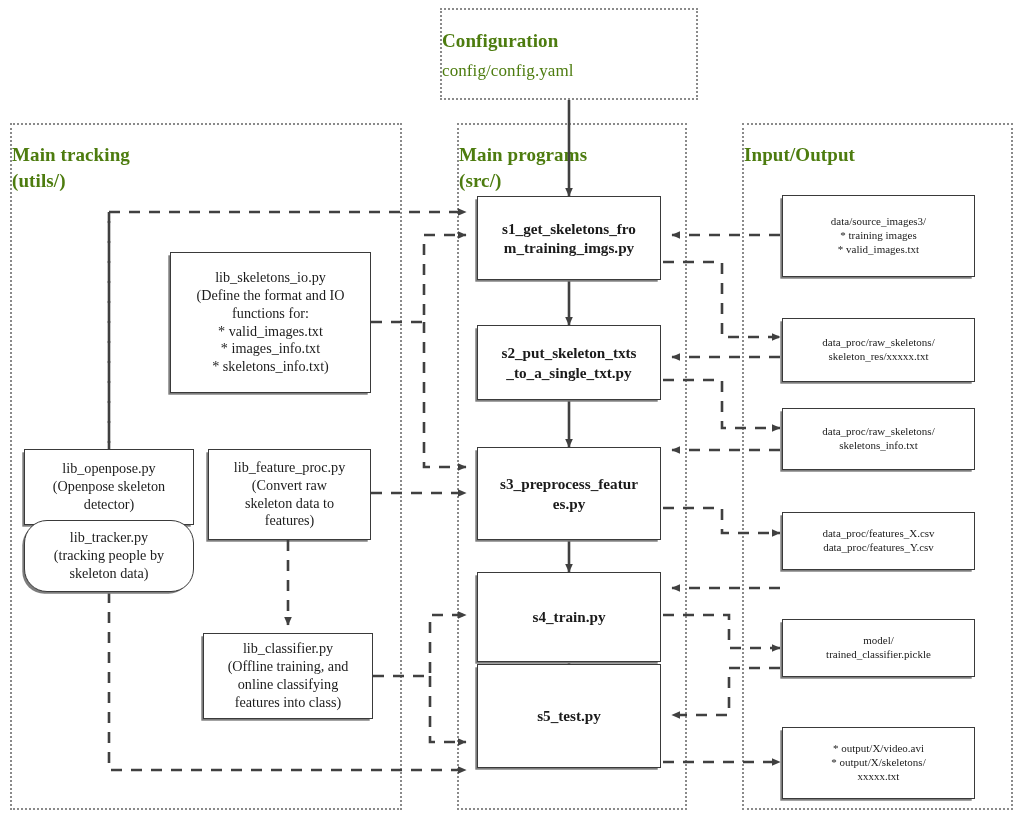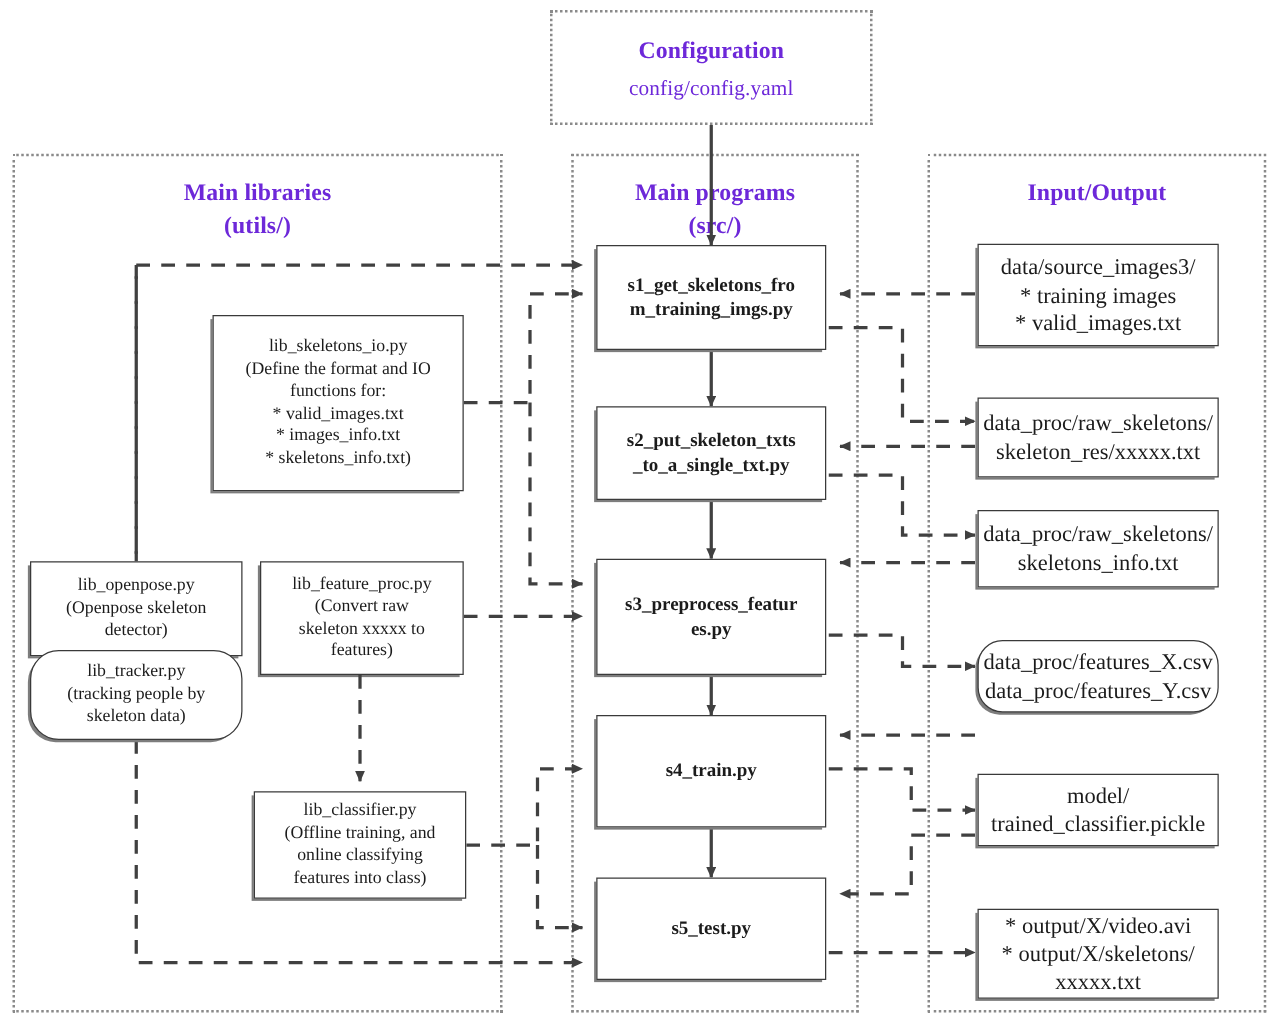--- a/index.html
+++ b/index.html
@@ -19,39 +19,39 @@
   
   .group {
     position: absolute;
     border: 2px dotted #8a8a8a;
     box-sizing: border-box;
     background: transparent;
   }
   .group-title {
     position: absolute;
     width: 100%;
-    text-align: center;
+    text-align: left;
     font-weight: bold;
     font-size: 19px;
-    color: #6d28d9;
+    color: #4d7c0f;
     line-height: 1.34;
     letter-spacing: 0.1px;
   }
   
   .box {
     position: absolute;
     box-sizing: border-box;
     border: 1.6px solid #3a3a3a;
     background: #ffffff;
     display: flex;
     align-items: center;
     justify-content: center;
     text-align: center;
     color: #1b1b1b;
-    font-size: 18px;
+    font-size: 11px;
     line-height: 1.26;
     box-shadow: -2.5px 2.5px 0 -0.8px #7d7d7d;
   }
   .box .txt { padding: 0 4px; white-space: pre-line; }
   .box.prog { font-size: 15.2px; font-weight: bold; }
   svg.wires {
     position: absolute;
     left: 0; top: 0;
     width: 1027px;
     height: 821px;
@@ -62,21 +62,21 @@
 <body>
 
 <div id="canvas">
 
   <div class="group" style="left:440px; top:8px; width:258px; height:92px;">
     <div class="group-title" style="top:18px; font-size:19px;">Configuration</div>
     <div class="group-title" style="top:50px; font-weight:normal; font-size:17px;">config/config.yaml</div>
   </div>
 
   <div class="group" style="left:10px; top:123px; width:392px; height:687px;">
-    <div class="group-title" style="top:17px;">Main libraries</div>
+    <div class="group-title" style="top:17px;">Main tracking</div>
     <div class="group-title" style="top:43px;">(utils/)</div>
   </div>
 
   <div class="group" style="left:457px; top:123px; width:230px; height:687px;">
     <div class="group-title" style="top:17px;">Main programs</div>
     <div class="group-title" style="top:43px;">(src/)</div>
   </div>
 
   <div class="group" style="left:742px; top:123px; width:271px; height:687px;">
     <div class="group-title" style="top:17px;">Input/Output</div>
@@ -145,21 +145,21 @@
     <span class="txt">s2_put_skeleton_txts
 _to_a_single_txt.py</span>
   </div>
   <div class="box prog" style="left:477px; top:447px; width:184px; height:93px;">
     <span class="txt">s3_preprocess_featur
 es.py</span>
   </div>
   <div class="box prog" style="left:477px; top:572px; width:184px; height:90px;">
     <span class="txt">s4_train.py</span>
   </div>
-  <div class="box prog" style="left:477px; top:702px; width:184px; height:82px;align-items:center;">
+  <div class="box prog" style="left:477px; top:664px; width:184px; height:104px;align-items:center;">
     <span class="txt">s5_test.py</span>
   </div>
 
   <div class="box" style="left:170px; top:252px; width:201px; height:141px; font-size:14.2px;">
     <span class="txt">lib_skeletons_io.py
 (Define the format and IO
 functions for:
 * valid_images.txt
 * images_info.txt
 * skeletons_info.txt)</span>
@@ -172,21 +172,21 @@
   </div>
   <div class="box" style="left:24px; top:520px; width:170px; height:72px; font-size:14.2px;border-radius:23px;">
     <span class="txt">lib_tracker.py
 (tracking people by
 skeleton data)</span>
   </div>
 
   <div class="box" style="left:208px; top:449px; width:163px; height:91px; font-size:14.2px;">
     <span class="txt">lib_feature_proc.py
 (Convert raw
-skeleton xxxxx to
+skeleton data to
 features)</span>
   </div>
 
   <div class="box" style="left:203px; top:633px; width:170px; height:86px; font-size:14.2px;">
     <span class="txt">lib_classifier.py
 (Offline training, and
 online classifying
 features into class)</span>
   </div>
 
@@ -202,21 +202,21 @@
 * valid_images.txt</span>
   </div>
   <div class="box" style="left:782px; top:318px; width:193px; height:64px;">
     <span class="txt">data_proc/raw_skeletons/
 skeleton_res/xxxxx.txt</span>
   </div>
   <div class="box" style="left:782px; top:408px; width:193px; height:62px;">
     <span class="txt">data_proc/raw_skeletons/
 skeletons_info.txt</span>
   </div>
-  <div class="box" style="left:782px; top:512px; width:193px; height:58px;border-radius:20px;">
+  <div class="box" style="left:782px; top:512px; width:193px; height:58px;">
     <span class="txt">data_proc/features_X.csv
 data_proc/features_Y.csv</span>
   </div>
   <div class="box" style="left:782px; top:619px; width:193px; height:58px;">
     <span class="txt">model/
 trained_classifier.pickle</span>
   </div>
   <div class="box" style="left:782px; top:727px; width:193px; height:72px;">
     <span class="txt">* output/X/video.avi
 * output/X/skeletons/

